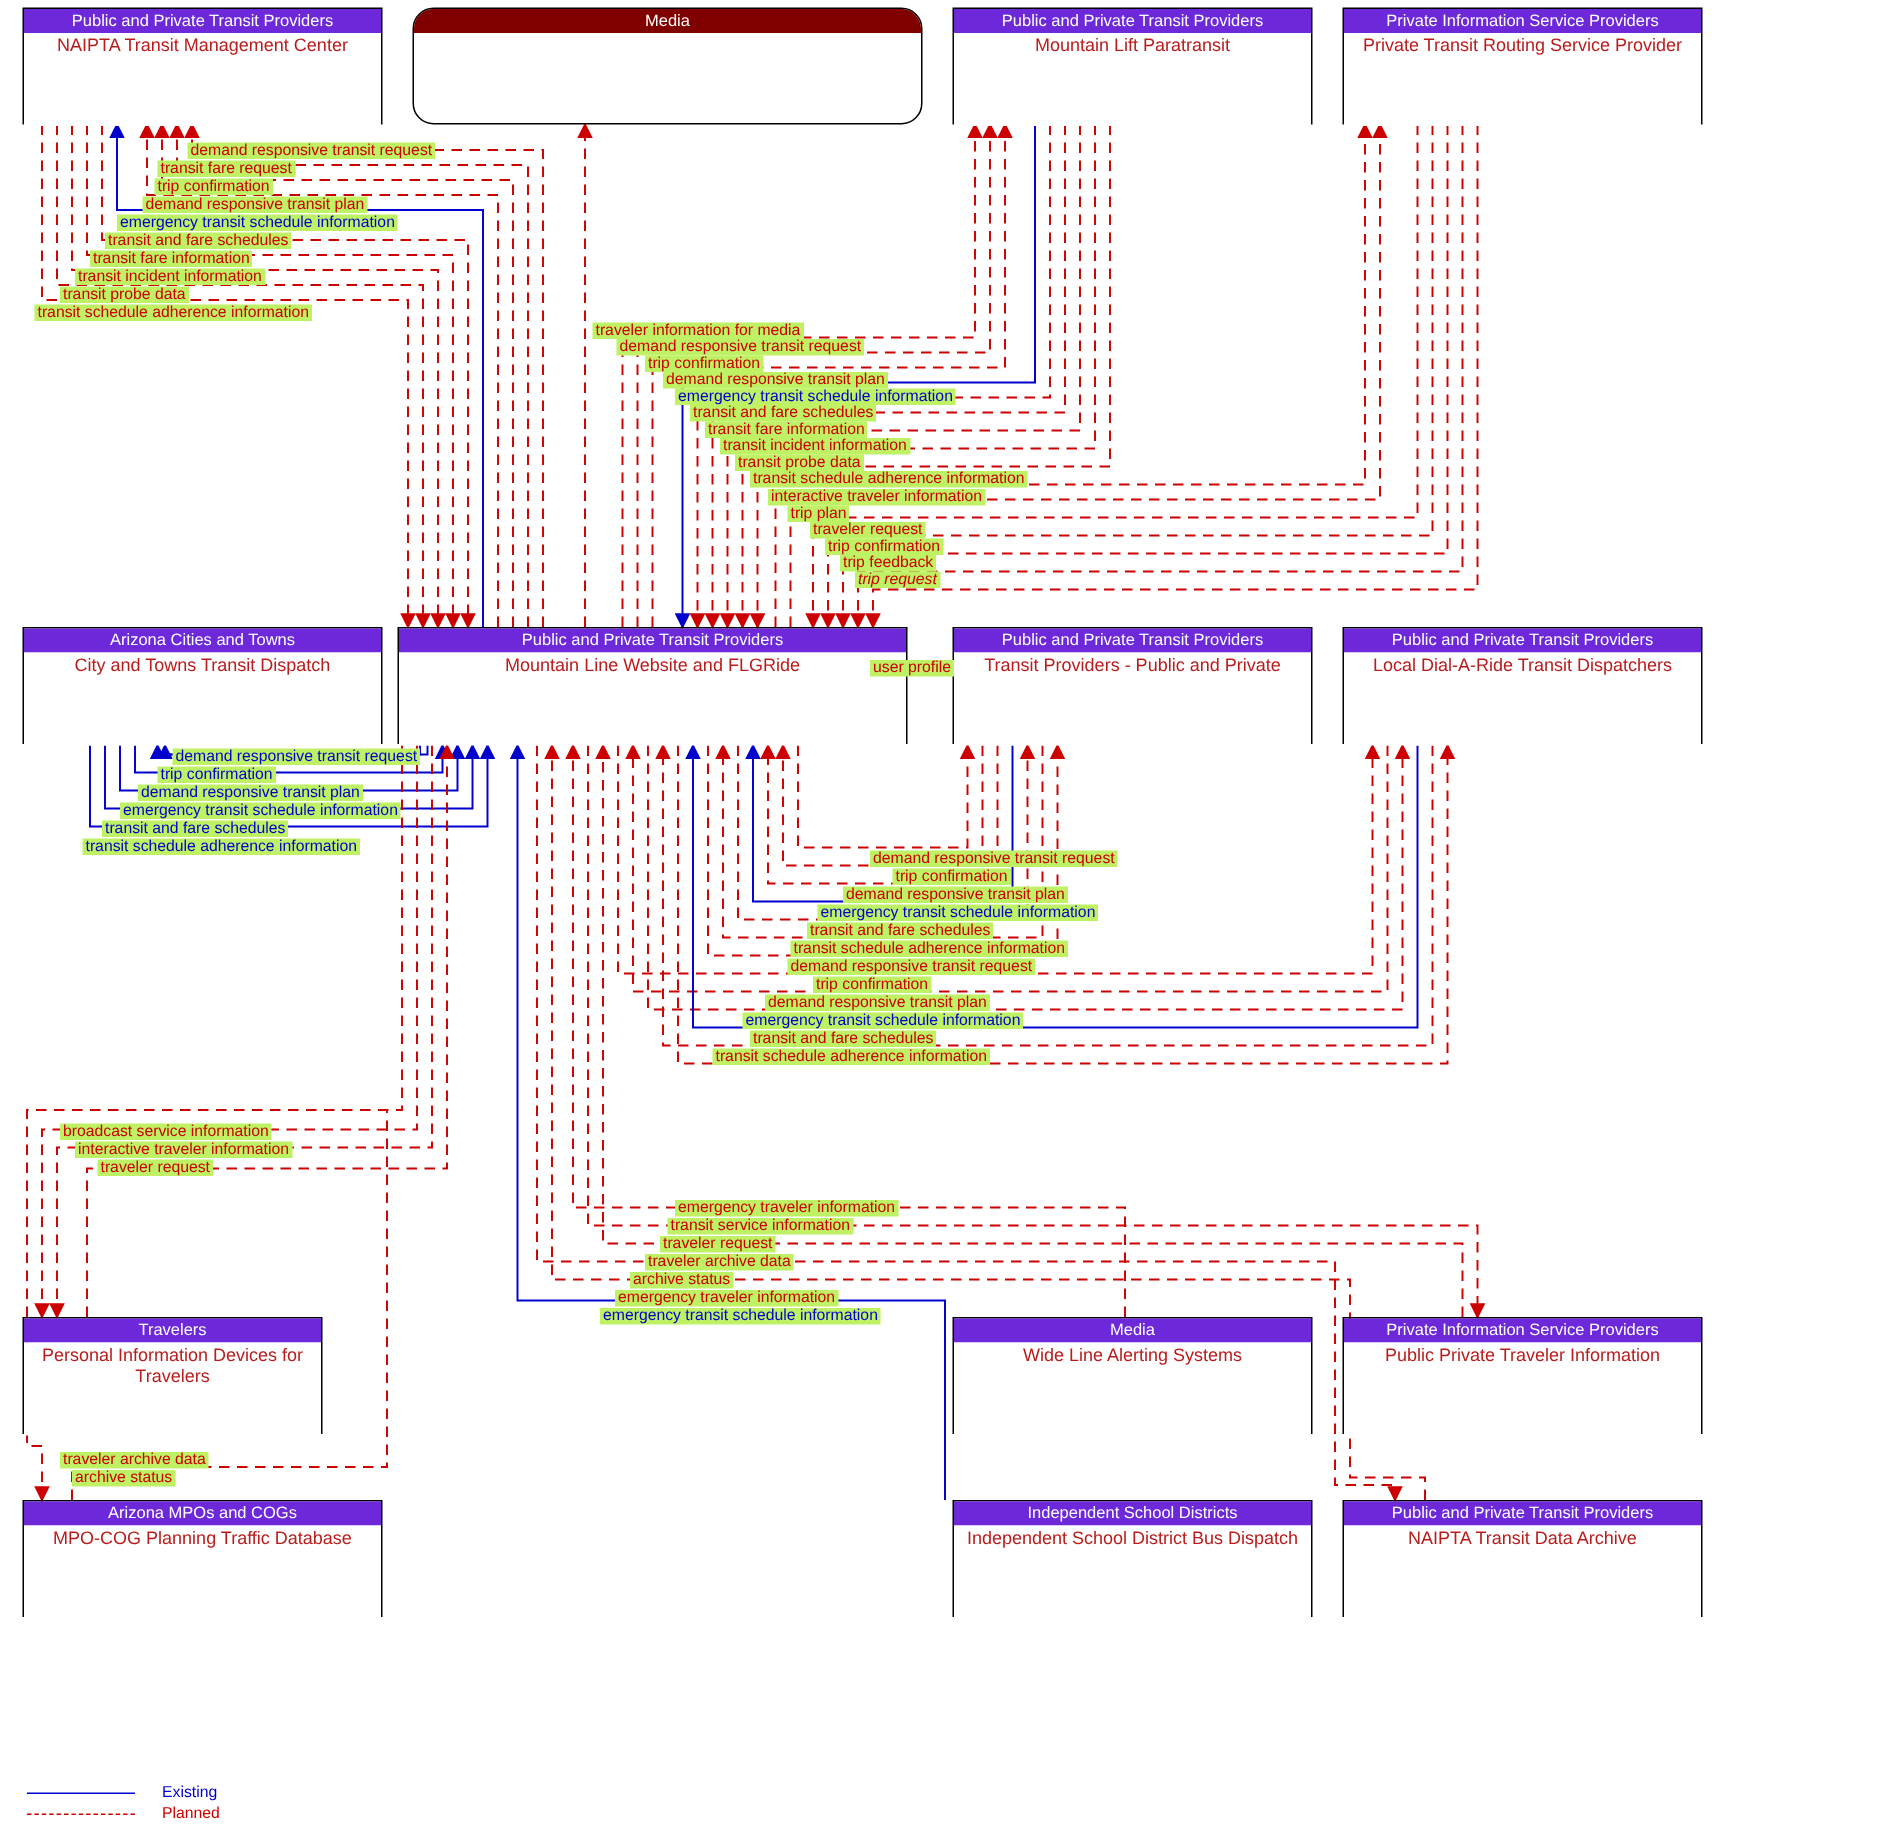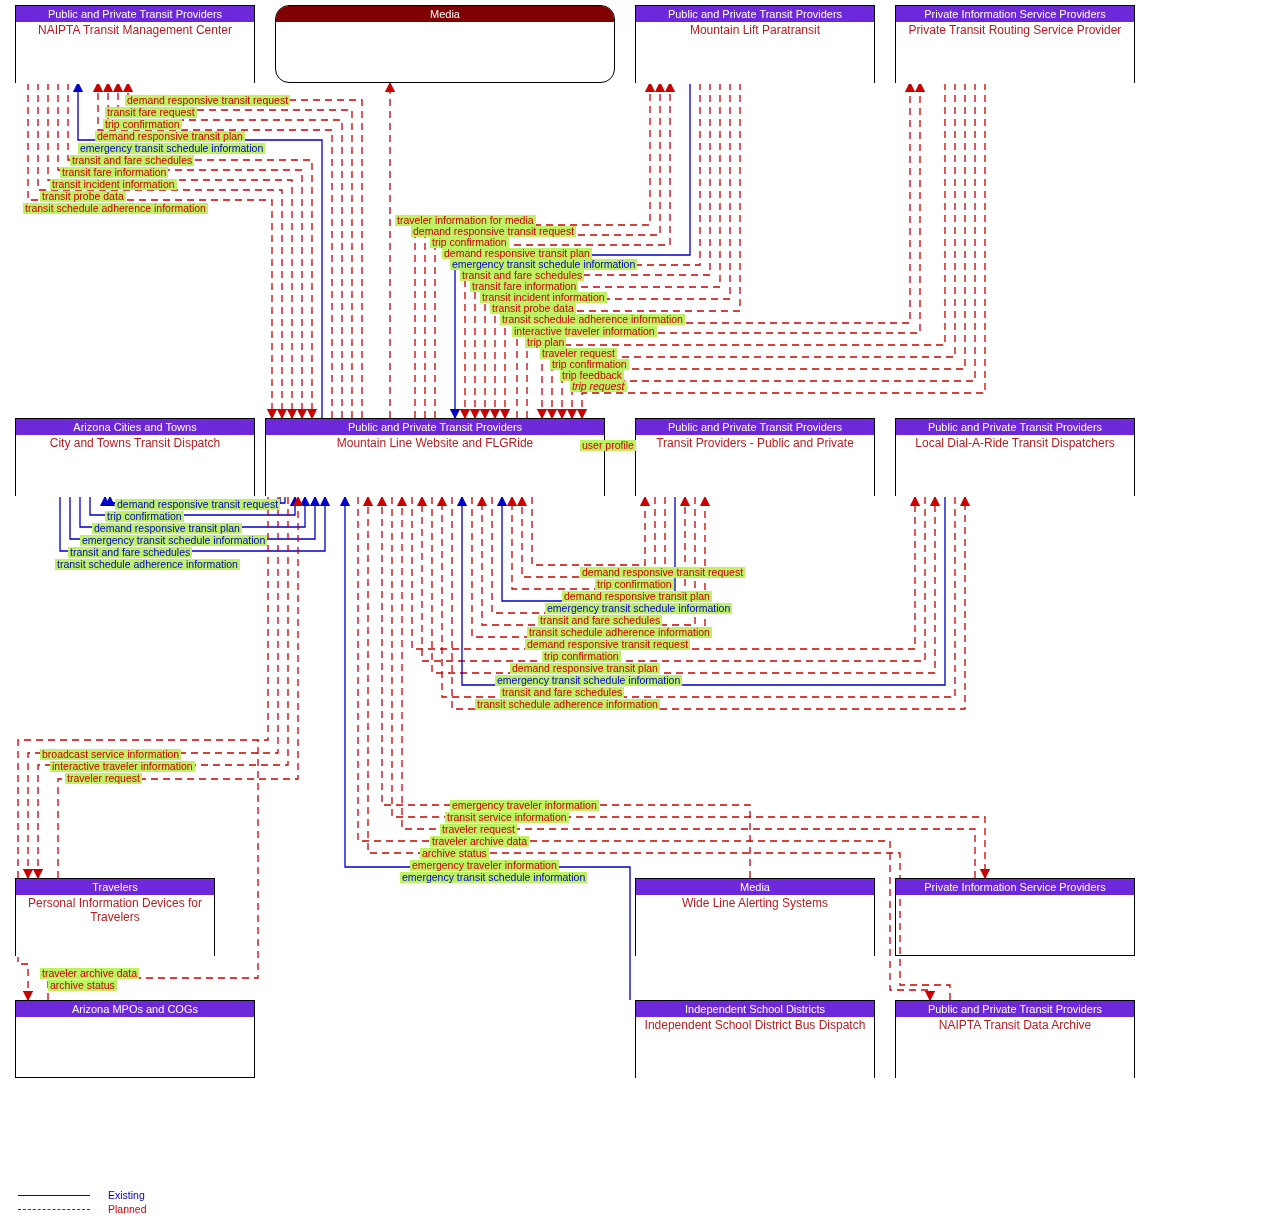--- a/index.html
+++ b/index.html
@@ -238,24 +238,26 @@
   <span class="node-body body-white">Personal Information Devices for Travelers</span>
 </div>
 
 <div class="node" style="left:635px; top:878px; width:240px; height:78px;">
   <span class="node-header hdr-blue">Media</span>
   <span class="node-body body-white">Wide Line Alerting Systems</span>
 </div>
 
 <div class="node" style="left:895px; top:878px; width:240px; height:78px;">
   <span class="node-header hdr-blue">Private Information Service Providers</span>
+  <span class="node-body body-white">Public  Private Traveler Information</span>
 </div>
 
 <div class="node" style="left:15px; top:1000px; width:240px; height:78px;">
   <span class="node-header hdr-blue">Arizona MPOs and COGs</span>
+  <span class="node-body body-white">MPO-COG Planning Traffic Database</span>
 </div>
 
 <div class="node" style="left:635px; top:1000px; width:240px; height:78px;">
   <span class="node-header hdr-blue">Independent School Districts</span>
   <span class="node-body body-white">Independent School District Bus Dispatch</span>
 </div>
 
 <div class="node" style="left:895px; top:1000px; width:240px; height:78px;">
   <span class="node-header hdr-blue">Public and Private Transit Providers</span>
   <span class="node-body body-white">NAIPTA Transit Data Archive</span>

